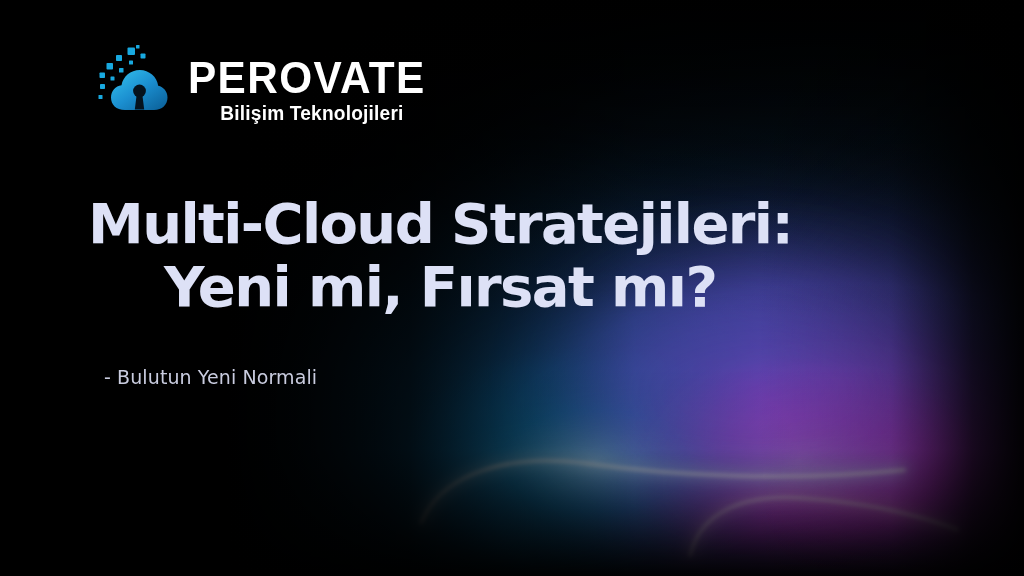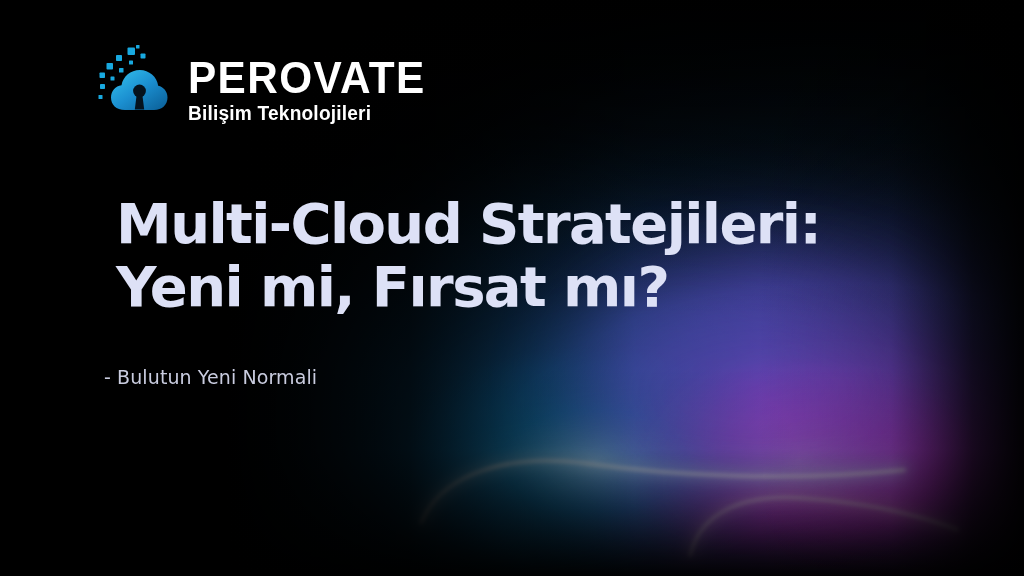--- a/index.html
+++ b/index.html
@@ -9,20 +9,21 @@
     background: #000000;
   }
 
   .slide {
     position: relative;
     width: 1024px;
     height: 576px;
     overflow: hidden;
     background: #be185d;
     font-family: "Liberation Sans", sans-serif;
+    text-align: center;
   }
 
   
   .bg-art {
     position: absolute;
     inset: 0;
     z-index: 0;
     pointer-events: none;
   }
   .bg-art svg { display: block; width: 100%; height: 100%; }
@@ -73,21 +74,21 @@
     color: #ffffff;
     margin-top: 3px;
     transform: scaleX(0.98);
     transform-origin: left center;
     white-space: nowrap;
   }
 
   
   .headline {
     position: absolute;
-    left: 116px;
+    left: 88px;
     top: 192px;
     z-index: 5;
     margin: 0;
     font-family: "DejaVu Sans", sans-serif;
     font-weight: 700;
     font-size: 56px;
     line-height: 1.13;
     letter-spacing: -1.6px;
     color: #dde1f6;
     white-space: nowrap;

